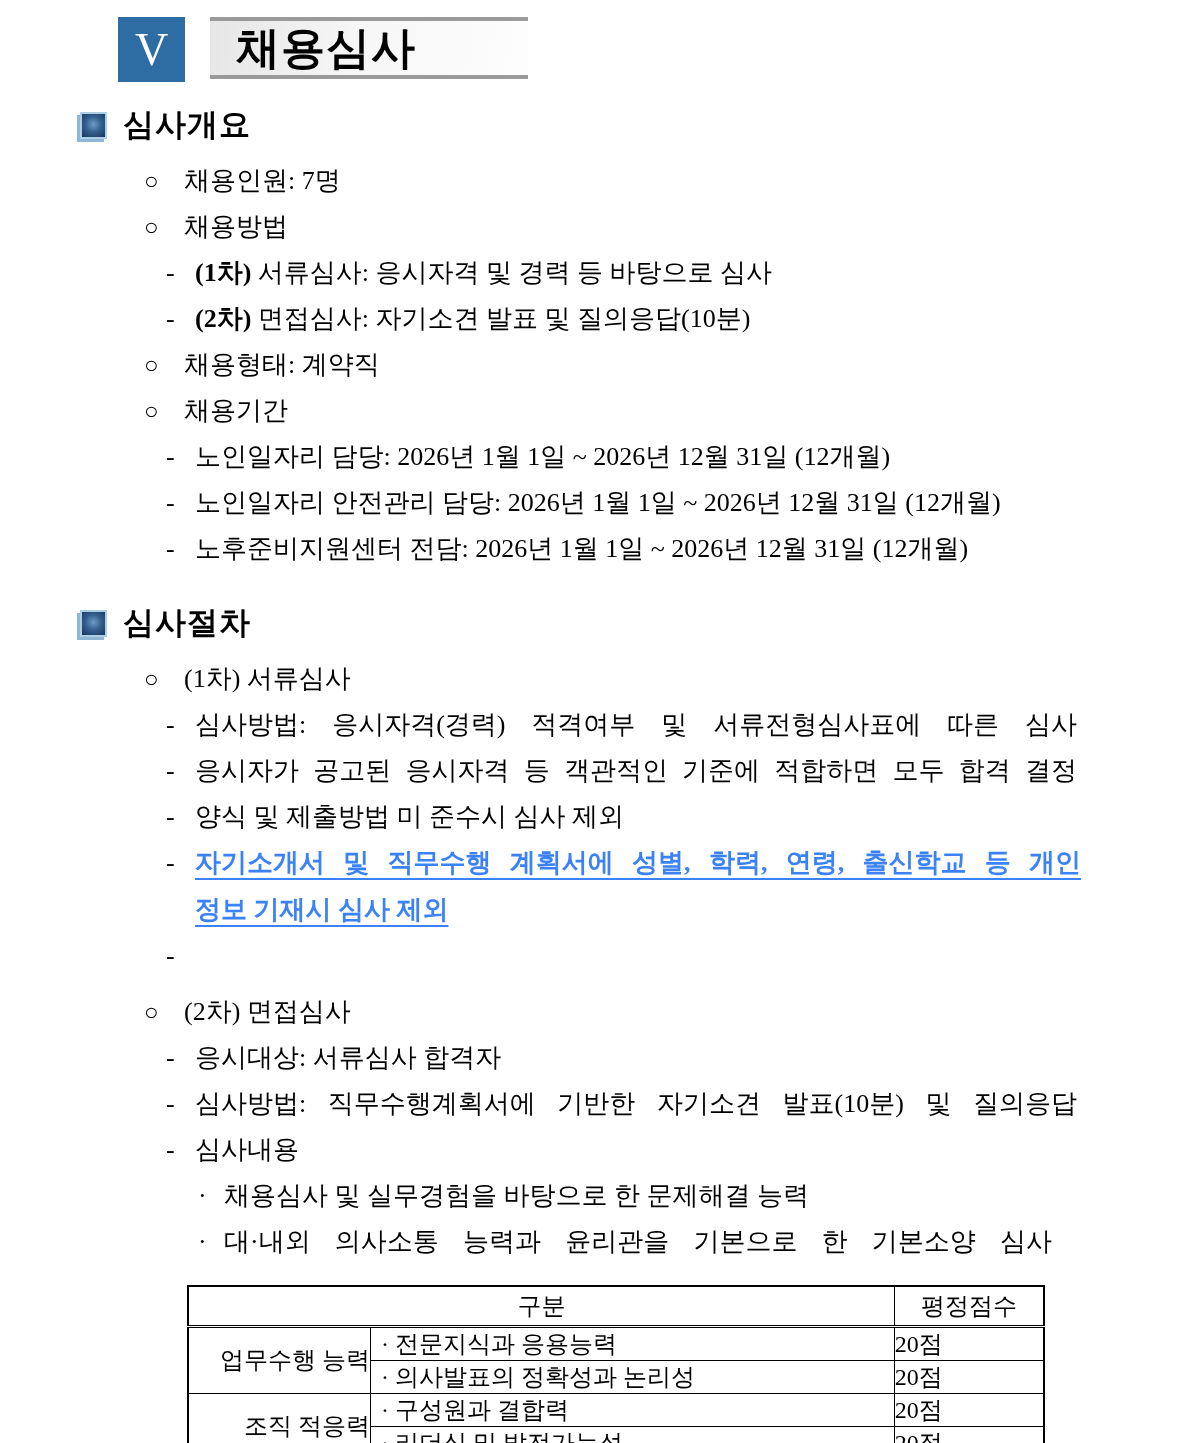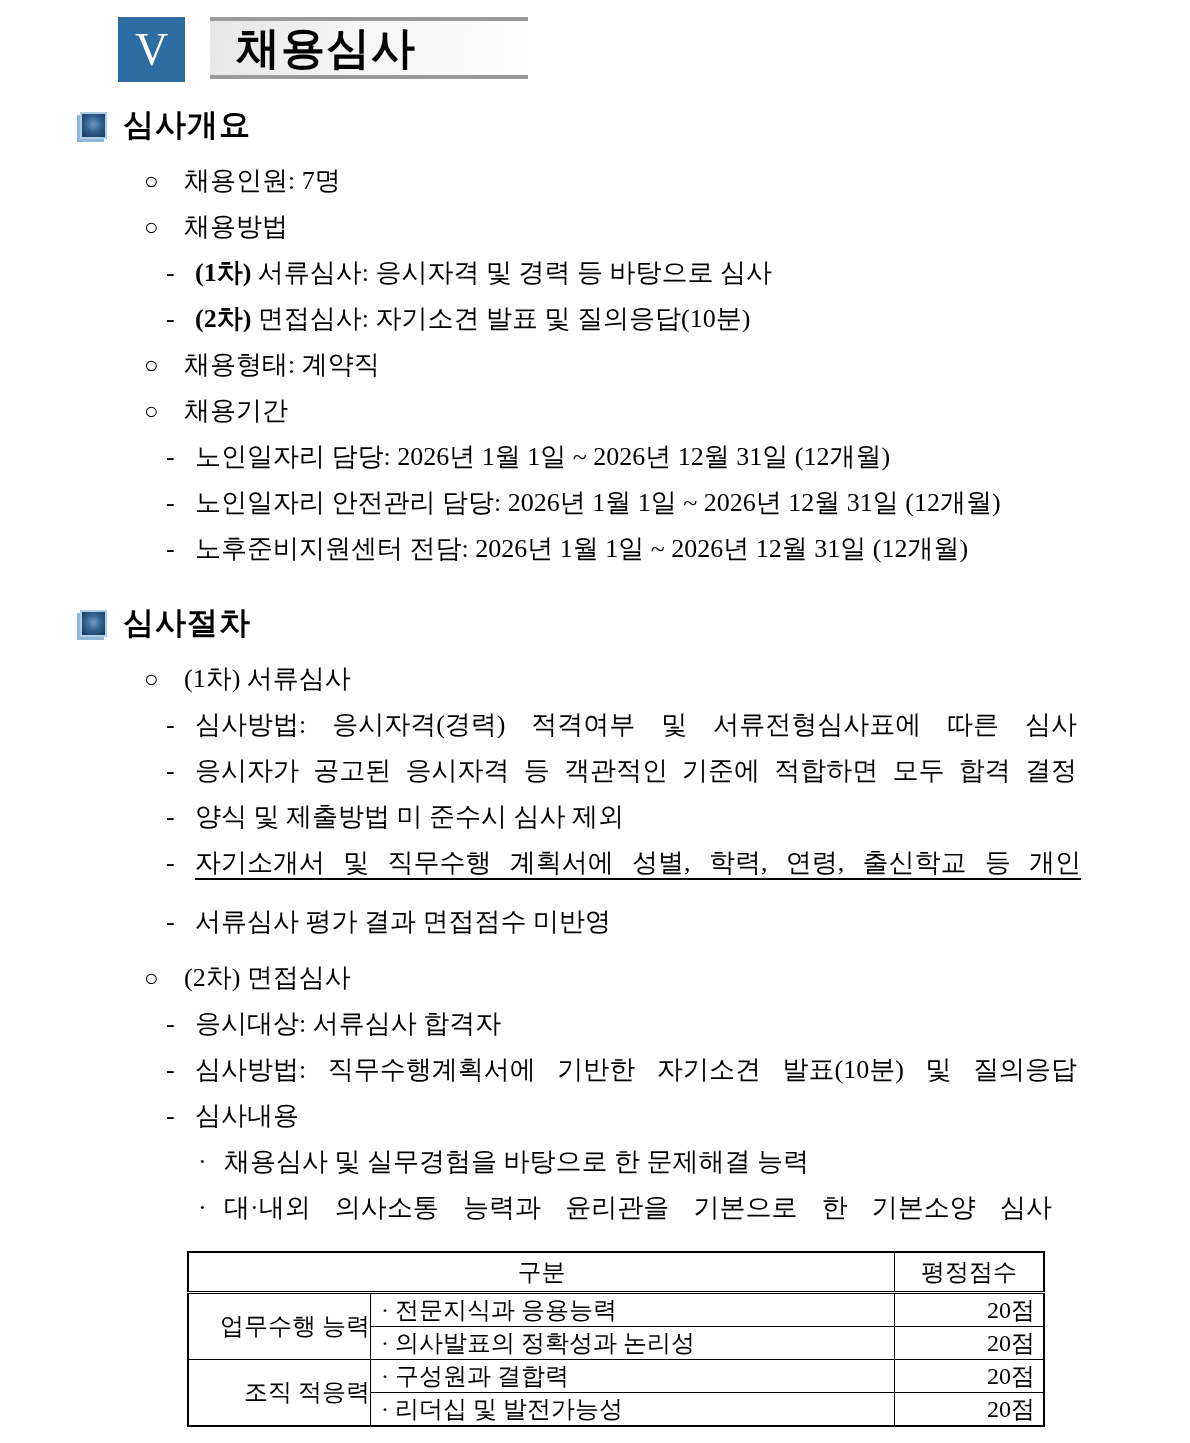--- a/index.html
+++ b/index.html
@@ -45,36 +45,36 @@
   .l1 { margin-left:144px; }
   .l1 .b { width:40px; flex:0 0 40px; font-size:24px; }
   .l2 { margin-left:166px; }
   .l2 .b { width:29px; flex:0 0 29px; font-size:26px; }
   .l3 { margin-left:198px; }
   .l3 .b { width:26px; flex:0 0 26px; font-size:26px; }
   .fill { width:882px; text-align:justify; text-align-last:justify; }
   .fill2 { width:828px; text-align:justify; text-align-last:justify; }
   b.pfx { font-weight:bold; }
   
-  .hl { color:#000000; font-weight:normal; width:886px; }
+  .hl { color:#3b82f6; font-weight:bold; width:886px; }
   .hl-line {
     display:block; text-decoration:underline; text-decoration-thickness:2px;
     text-underline-offset:7px;
   }
   .hl-line.first { text-align:justify; text-align-last:justify; margin-bottom:13px; }
   
   table.score {
     border-collapse:collapse; margin:26px 0 0 187px; width:858px;
     font-size:24px; border:2px solid #000;
   }
   table.score td { border:1px solid #000; height:31px; }
   table.score tr.thead td { height:40px; text-align:center; border-bottom:3px double #000; }
   .c-cat { width:183px; text-align:right;padding-left:7px; }
   .c-item { width:525px; text-align:left; padding-left:10px; }
-  .c-score { width:150px; text-align:right; padding-right:8px; }
+  .c-score { width:150px; text-align:left; padding-right:8px; }
   tr.thead .c-score { text-align:center; padding-right:0; }
 </style>
 </head>
 <body>
 
 <div id="page">
 
   <div class="doc-header">
     <div class="num-box">
       <span>V</span>
@@ -147,25 +147,25 @@
       <p class="fill">응시자가 공고된 응시자격 등 객관적인 기준에 적합하면 모두 합격 결정</p>
     </div>
     <div class="li l2">
       <span class="b">-</span>
       <p>양식 및 제출방법 미 준수시 심사 제외</p>
     </div>
     <div class="li l2">
       <span class="b">-</span>
       <p class="hl">
         <span class="hl-line first">자기소개서 및 직무수행 계획서에 성별, 학력, 연령, 출신학교 등 개인</span>
+        <span class="hl-line">정보 기재시 심사 제외</span>
       </p>
     </div>
     <div class="li l2">
       <span class="b">-</span>
-      <p>서류심사 평가 결과 면접점수 미반영</p>
     </div>
   </div>
 
   <div style="margin-top:22px;">
     <div class="li l1">
       <span class="b">○</span>
       <p>(2차) 면접심사</p>
     </div>
     <div class="li l2">
       <span class="b">-</span>

